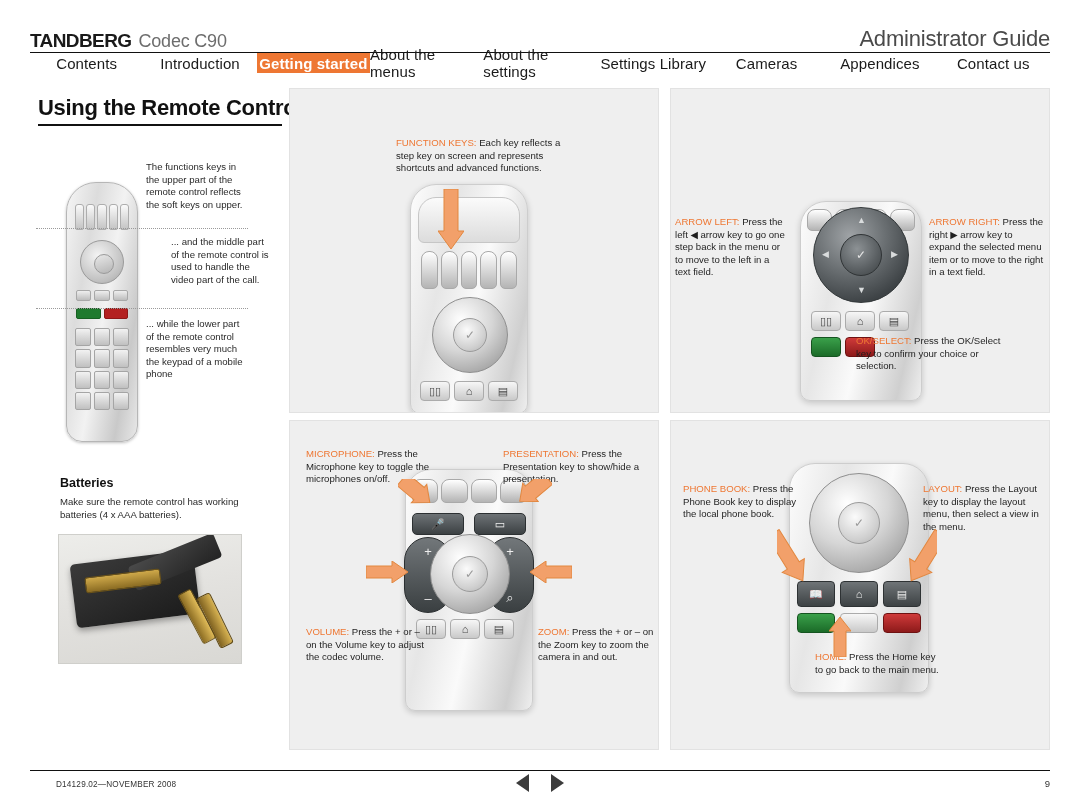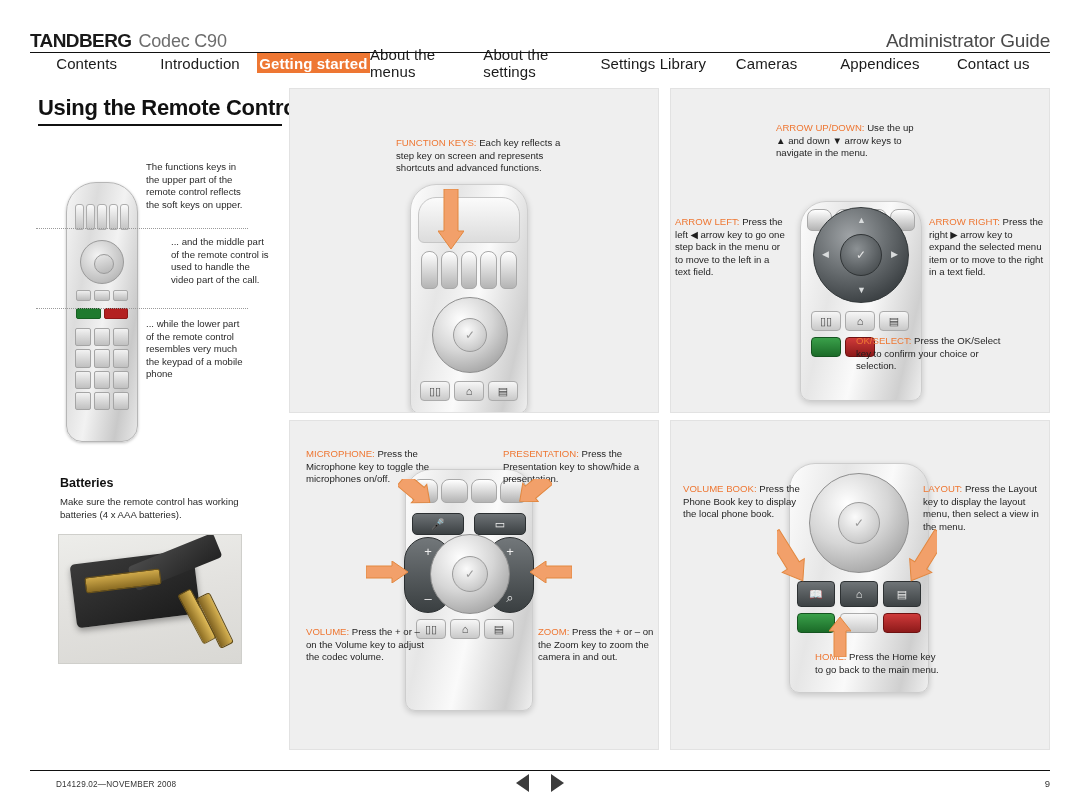--- a/index.html
+++ b/index.html
@@ -17,21 +17,21 @@
   .header {
     position: absolute; left: 30px; top: 26px; width: 1020px; height: 26px;
     display: flex; align-items: flex-end; justify-content: space-between;
   }
   .brand { display: flex; align-items: baseline; gap: 7px; }
   .brand-name {
     font-weight: bold; font-size: 19px; letter-spacing: -0.6px; color: #1a1a1a;
     font-family: "Liberation Sans", sans-serif;
   }
   .brand-product { font-size: 18px; color: #6d6d6d; letter-spacing: -0.2px; }
-  .guide-title { font-size: 19px; color: #4a4a4a; letter-spacing: -0.2px; }
+  .guide-title { font-size: 22px; color: #4a4a4a; letter-spacing: -0.2px; }
 
   
   .nav {
     position: absolute; left: 30px; top: 52px; width: 1020px; height: 20px;
     display: flex; border-top: 1px solid #111; border-bottom: 1px solid #111;
     background: #fff;
   }
   .nav-item {
     flex: 1 1 0; display: flex; align-items: center; justify-content: center;
     font-size: 15px; color: #1a1a1a; letter-spacing: 0.1px; height: 20px;
@@ -359,23 +359,20 @@
       <div class="bottomrow" style="left:140px; top:222px;">
         <div class="bkey">▯▯</div>
         <div class="bkey">⌂</div>
         <div class="bkey">▤</div>
       </div>
       <div class="bottomrow" style="left:140px; top:248px;">
         <div class="bkey greenkey"></div>
         <div class="bkey redkey"></div>
       </div>
 
-      <div class="cap" style="left:105px; top:33px; width:145px;">
-        <span class="kk">ARROW UP/DOWN:</span><span> Use the up ▲ and down ▼ arrow keys to navigate in the menu.</span>
-      </div>
       <div class="cap" style="left:4px; top:127px; width:110px;">
         <span class="kk">ARROW LEFT:</span><span> Press the left ◀ arrow key to go one step back in the menu or to move to the left in a text field.</span>
       </div>
       <div class="cap" style="left:258px; top:127px; width:116px;">
         <span class="kk">ARROW RIGHT:</span><span> Press the right ▶ arrow key to expand the selected menu item or to move to the right in a text field.</span>
       </div>
       <div class="cap" style="left:185px; top:246px; width:150px;">
         <span class="kk">OK/SELECT:</span><span> Press the OK/Select key to confirm your choice or selection.</span>
       </div>
     </div>
@@ -454,21 +451,21 @@
         <div class="bkey dark" style="width:38px;height:26px;">⌂</div>
         <div class="bkey dark" style="width:38px;height:26px;">▤</div>
       </div>
       <div class="bottomrow" style="left:126px; top:192px; gap:5px;">
         <div class="bkey greenkey" style="width:38px;height:20px;"></div>
         <div class="bkey" style="width:38px;height:20px;"></div>
         <div class="bkey redkey" style="width:38px;height:20px;"></div>
       </div>
 
       <div class="cap" style="left:12px; top:62px; width:120px;">
-        <span class="kk">VOLUME BOOK:</span><span> Press the Phone Book key to display the local phone book.</span>
+        <span class="kk">PHONE BOOK:</span><span> Press the Phone Book key to display the local phone book.</span>
       </div>
       <div class="cap" style="left:252px; top:62px; width:122px;">
         <span class="kk">LAYOUT:</span><span> Press the Layout key to display the layout menu, then select a view in the menu.</span>
       </div>
       <div class="cap" style="left:144px; top:230px; width:130px;">
         <span class="kk">HOME:</span><span> Press the Home key to go back to the main menu.</span>
       </div>
 
       <div class="arrow" style="left:106px; top:108px;">
         <svg width="40" height="56" viewBox="0 0 40 56">

